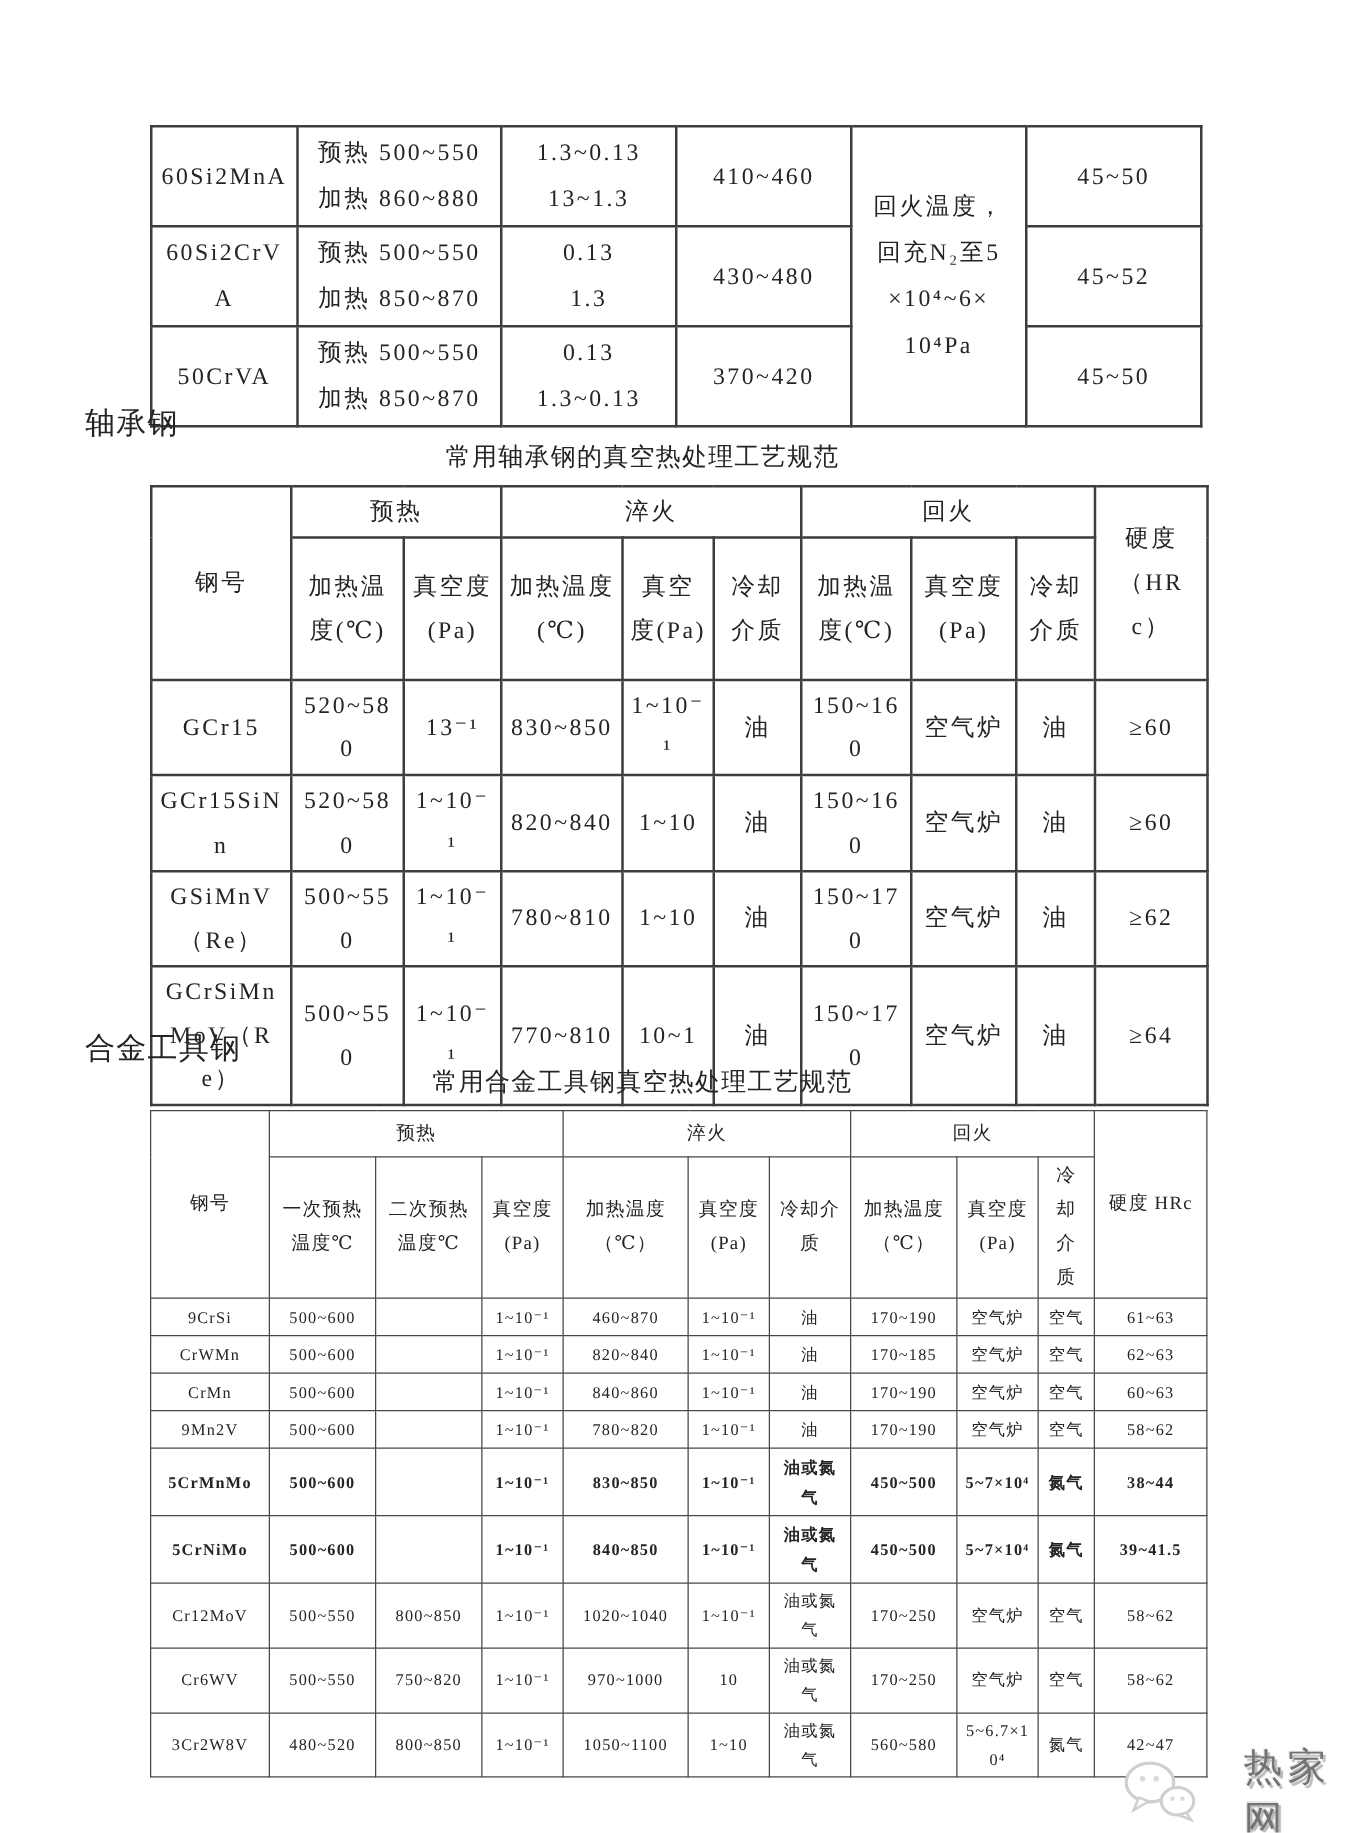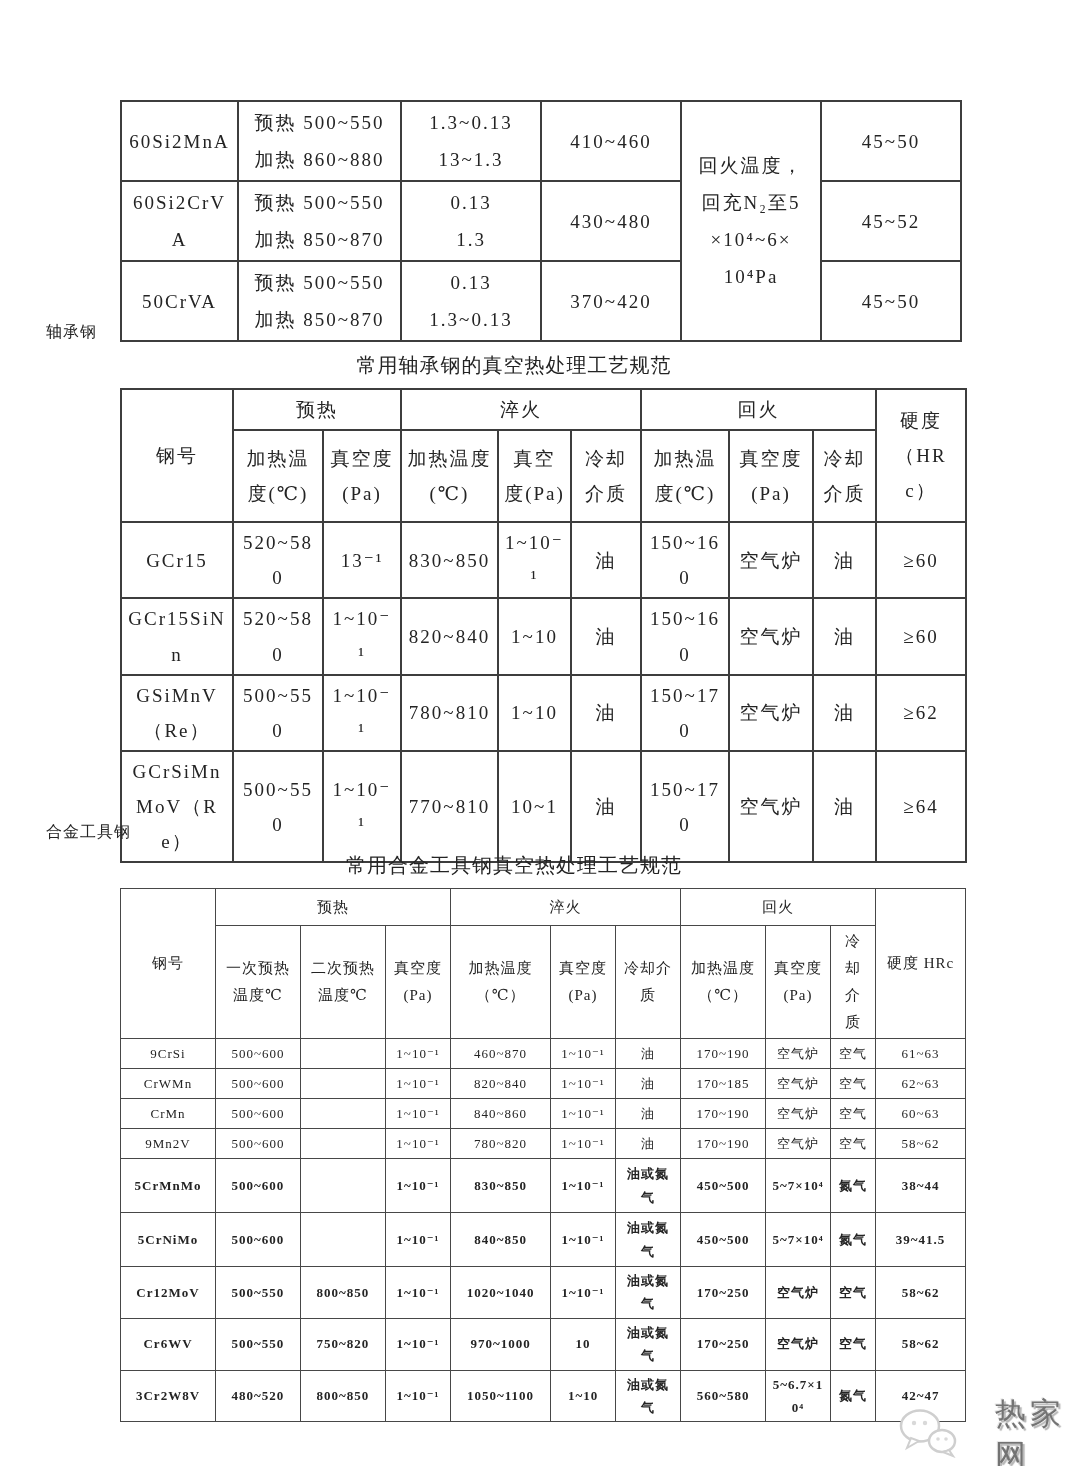--- a/index.html
+++ b/index.html
@@ -15,46 +15,46 @@
     text-align:center; vertical-align:middle;
     white-space:pre-line; word-break:break-all;
     padding:2px 5px;
   }
   
   .t1-wrap { position:absolute; top:100px; left:120px; }
   .t1 { width:840px;padding-left:36px; }
   .t1 td { font-size:19px; letter-spacing:2px; line-height:1.95; }
   .t1 tr { height:72px; }
   
-  .sec-label { position:absolute; left:46px; font-size:16px; letter-spacing:1px; }
+  .sec-label { position:absolute; left:68px; font-size:24px; letter-spacing:1px; }
   .tbl-title { position:absolute; left:0; width:1028px; text-align:center; font-size:20px; letter-spacing:1px; }
   .lab1 { top:322px; }
   .tit1 { top:352px; }
   .lab2 { top:822px; }
   .tit2 { top:852px; }
   
   .t2-wrap { position:absolute; top:388px; left:120px; }
   .t2 { width:845px; }
   .t2 td { font-size:19px; letter-spacing:2px; line-height:1.85; }
   .t2 .hg { height:38px; }
-  .t2 .hs { height:92px;padding-left:48px; }
+  .t2 .hs { height:114px;padding-left:48px; }
   .t2 .r1 { height:70px; }
   .t2 .r2 { height:71px; }
   .t2 .r3 { height:72px; }
   .t2 .r4 { height:71px; }
   
   .t3-wrap { position:absolute; top:888px; left:120px; }
   .t3 { width:845px; }
   .t3 td { font-size:13px; letter-spacing:1px; line-height:1.8; border-width:1.5px; border-color:#474747; }
   .t3 .hd td { font-size:15px; }
   .t3 .hg { height:37px; }
   .t3 .hs { height:108px; }
   .t3 .rt { height:30px;padding-left:35px; }
   .t3 .rm { height:54px;font-weight:bold; }
-  .t3 .rb { height:44px;font-weight:bold; }
+  .t3 .rb { height:44px; }
   .vspan { display:inline-block; width:1.15em; }
   
   .wm { position:absolute; top:1393px; left:897px; display:flex; align-items:center; z-index:5; }
   .wm-text {
     font-size:31px; font-weight:normal; letter-spacing:4px;
     color:#737373;
     text-shadow:2px 2px 1px #b5b5b5, -1px -1px 0 #e8e8e8;
     font-family:"Liberation Sans","DejaVu Sans",sans-serif;
     margin-left:30px;
   }

